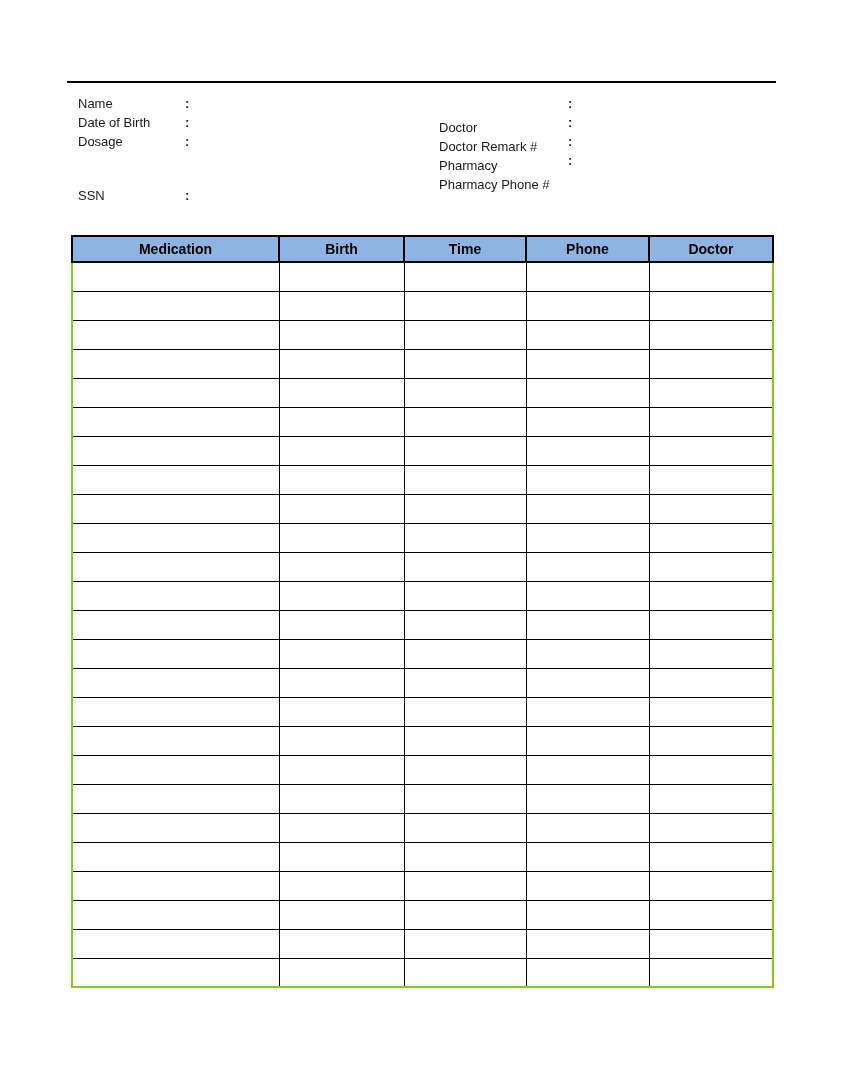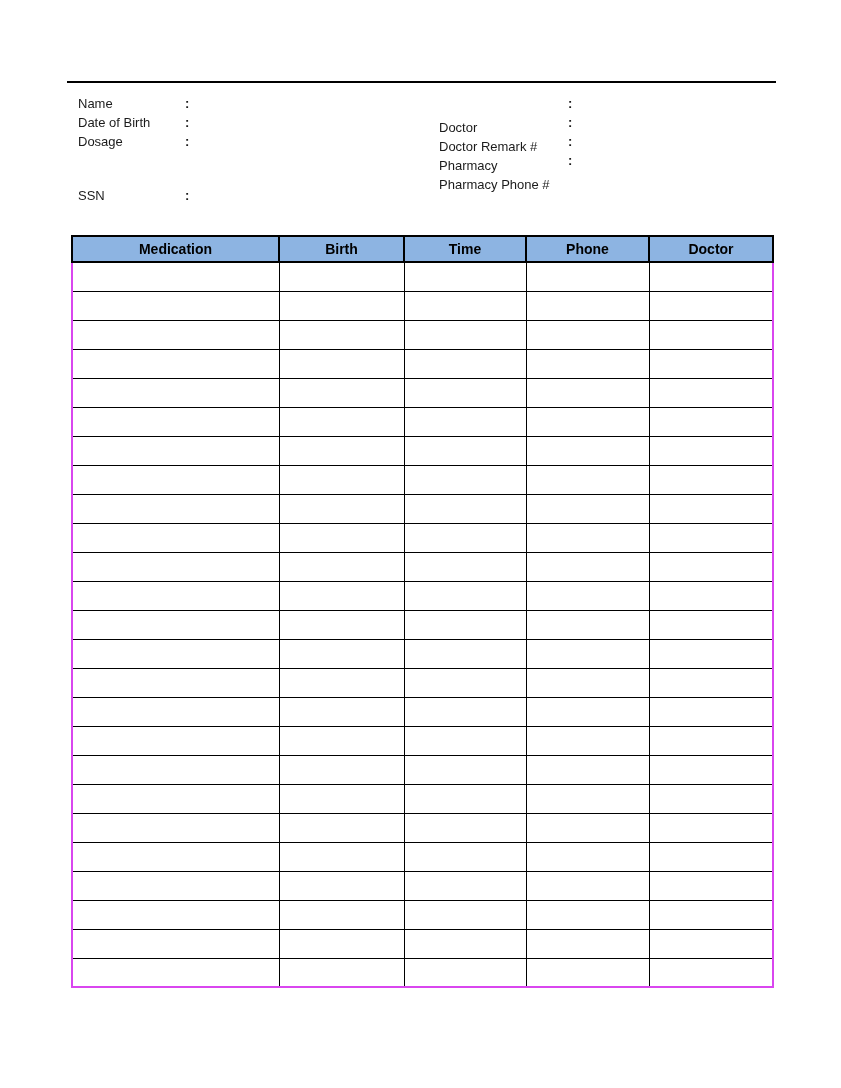--- a/index.html
+++ b/index.html
@@ -43,21 +43,21 @@
   .field-sep { display: inline-block; width: 12px; font-weight: bold; }
   .field-value { display: inline-block; min-width: 120px; height: 17px; }
 
   table.med-table {
     position: absolute;
     left: 71px;
     top: 235px;
     width: 701px;
     border-collapse: collapse;
     table-layout: fixed;
-    border: 2px solid #d946ef;
+    border: 2px solid #84cc16;
   }
   .med-table col.c1 { width: 207px; }
   .med-table col.c2 { width: 125px; }
   .med-table col.c3 { width: 122px; }
   .med-table col.c4 { width: 123px; }
   .med-table col.c5 { width: 124px; }
   .med-table th {
     background: #8DB4E2;
     border: 2px solid #000000;
     height: 26px;

